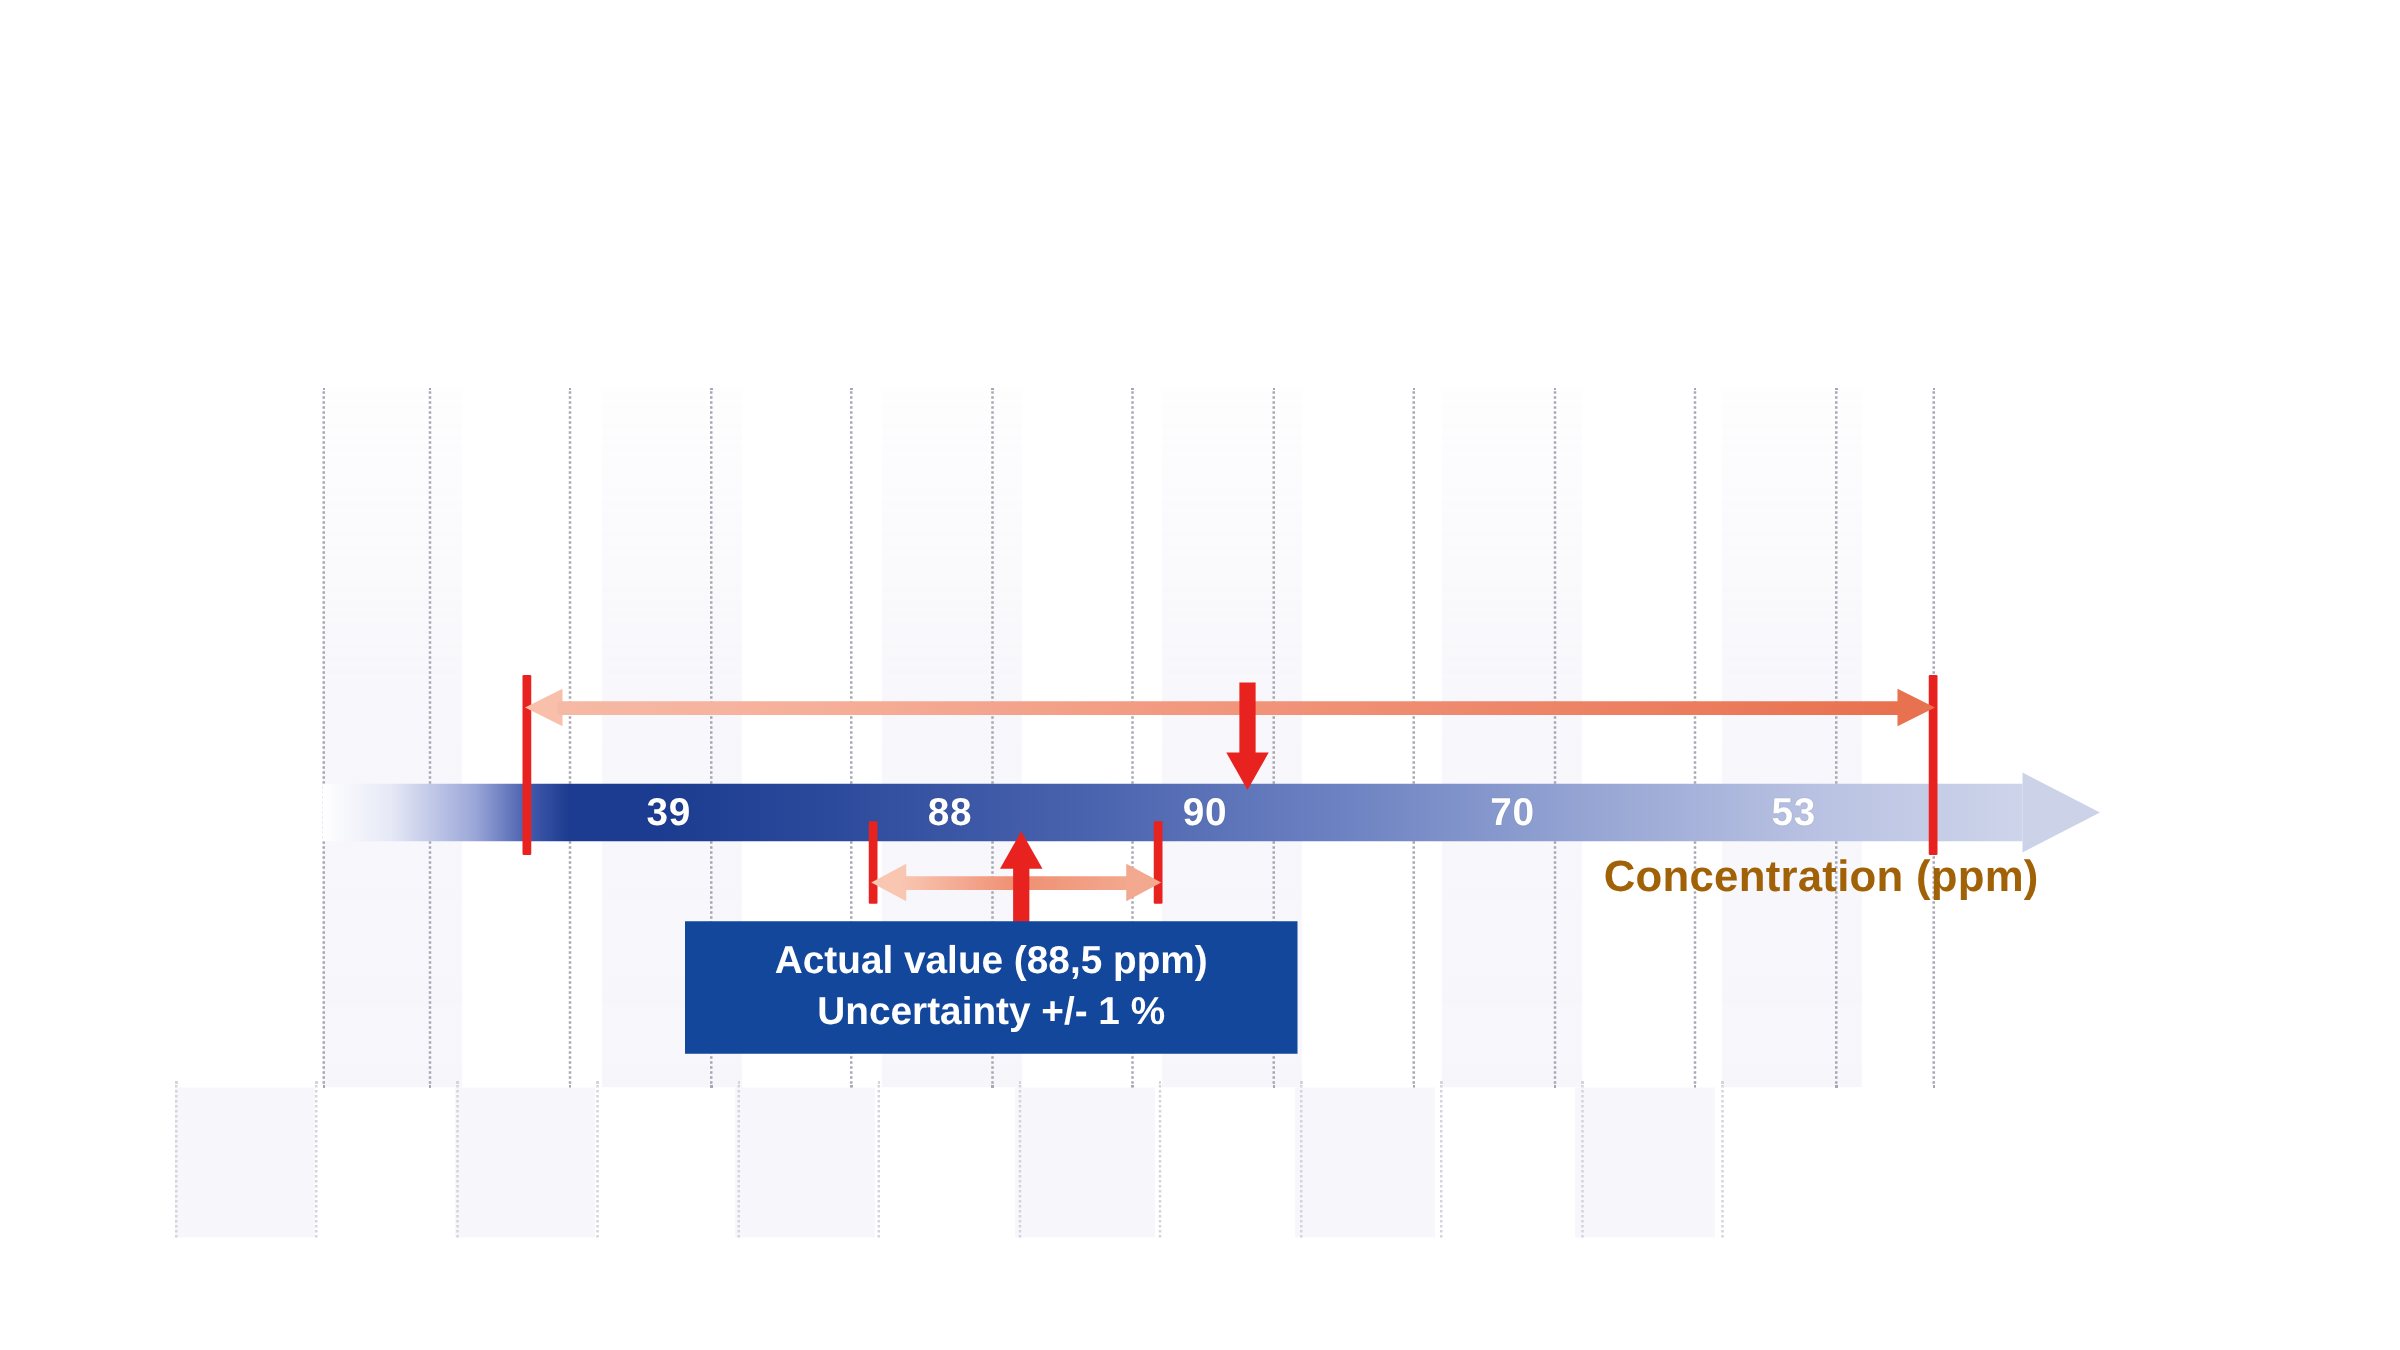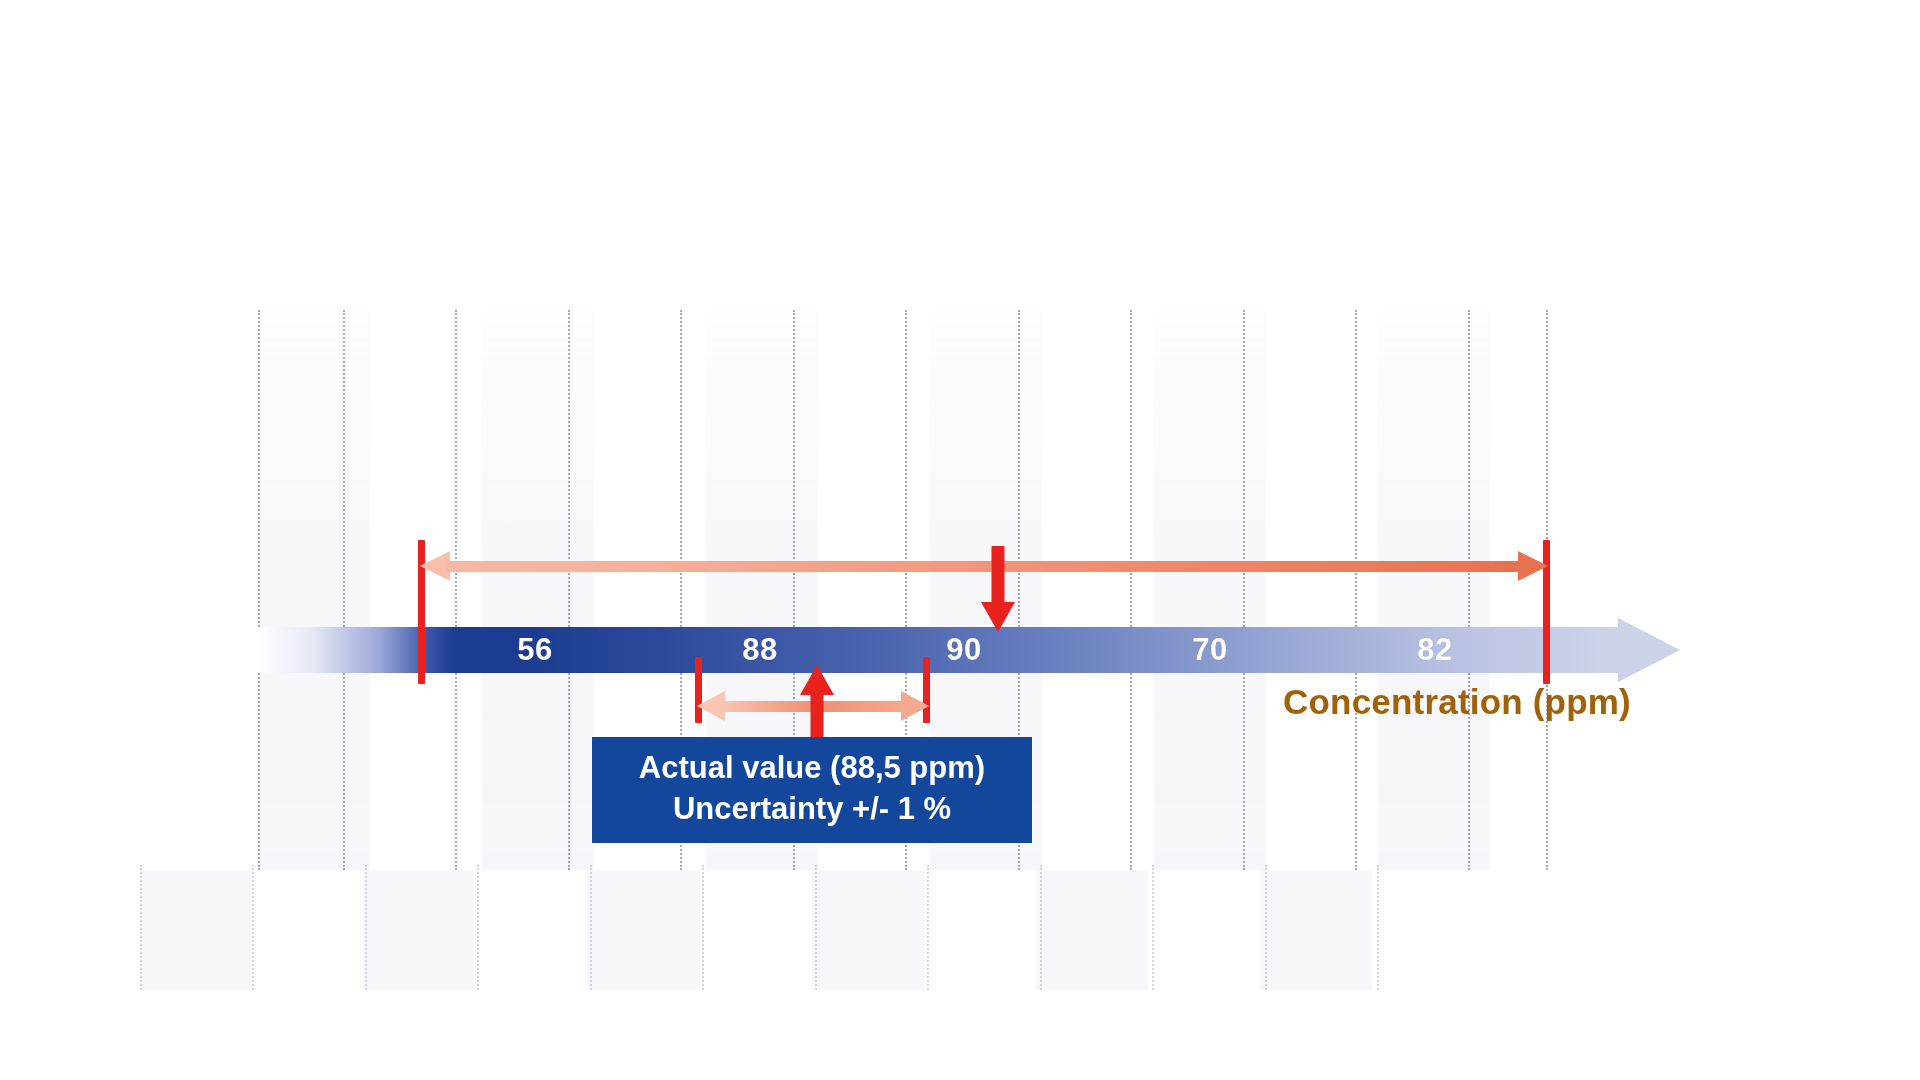--- a/index.html
+++ b/index.html
@@ -151,21 +151,21 @@
     color:#ffffff;
     font-weight:bold;
     font-size:31px;
     line-height:1.32;
     text-align:center;
     padding:11px 18px 13px 18px;
     box-sizing:border-box;
     white-space:nowrap;
   }
   #callout-rated{left:770px;top:437px;width:440px;}
-  #callout-actual{left:592px;top:737px;width:440px;text-align:center;}
+  #callout-actual{left:548px;top:737px;width:490px;text-align:center;}
   .callout .line{display:block;}
 
   
   #axis-title{
     position:absolute;
     left:1283px;top:682px;
     color:#a16207;
     font-size:35px;font-weight:bold;
     white-space:nowrap;
     letter-spacing:.2px;
@@ -205,25 +205,25 @@
     <div class="vline" style="left:787px"></div>
     <div class="vline" style="left:900px"></div>
     <div class="vline" style="left:1012px"></div>
     <div class="vline" style="left:1125px"></div>
     <div class="vline" style="left:1237px"></div>
   </div>
 
   <div id="axis-band">
     <div class="band-body"></div>
     <div class="band-head"></div>
-    <span class="tick-label" style="left:277px">56</span>
+    <span class="tick-label" style="left:277px">39</span>
     <span class="tick-label" style="left:502px">88</span>
     <span class="tick-label" style="left:706px">90</span>
     <span class="tick-label" style="left:952px">70</span>
-    <span class="tick-label" style="left:1177px">82</span>
+    <span class="tick-label" style="left:1177px">53</span>
   </div>
 
   <div class="red-tick" style="left:418px;top:540px;height:144px;"></div>
   <div class="red-tick" style="left:1543px;top:540px;height:144px;"></div>
 
   <div class="red-tick" style="left:695px;top:657px;height:66px;"></div>
   <div class="red-tick" style="left:923px;top:657px;height:66px;"></div>
 
   <div class="measure-arrow" id="tolerance-arrow">
     <div class="head left"></div>

